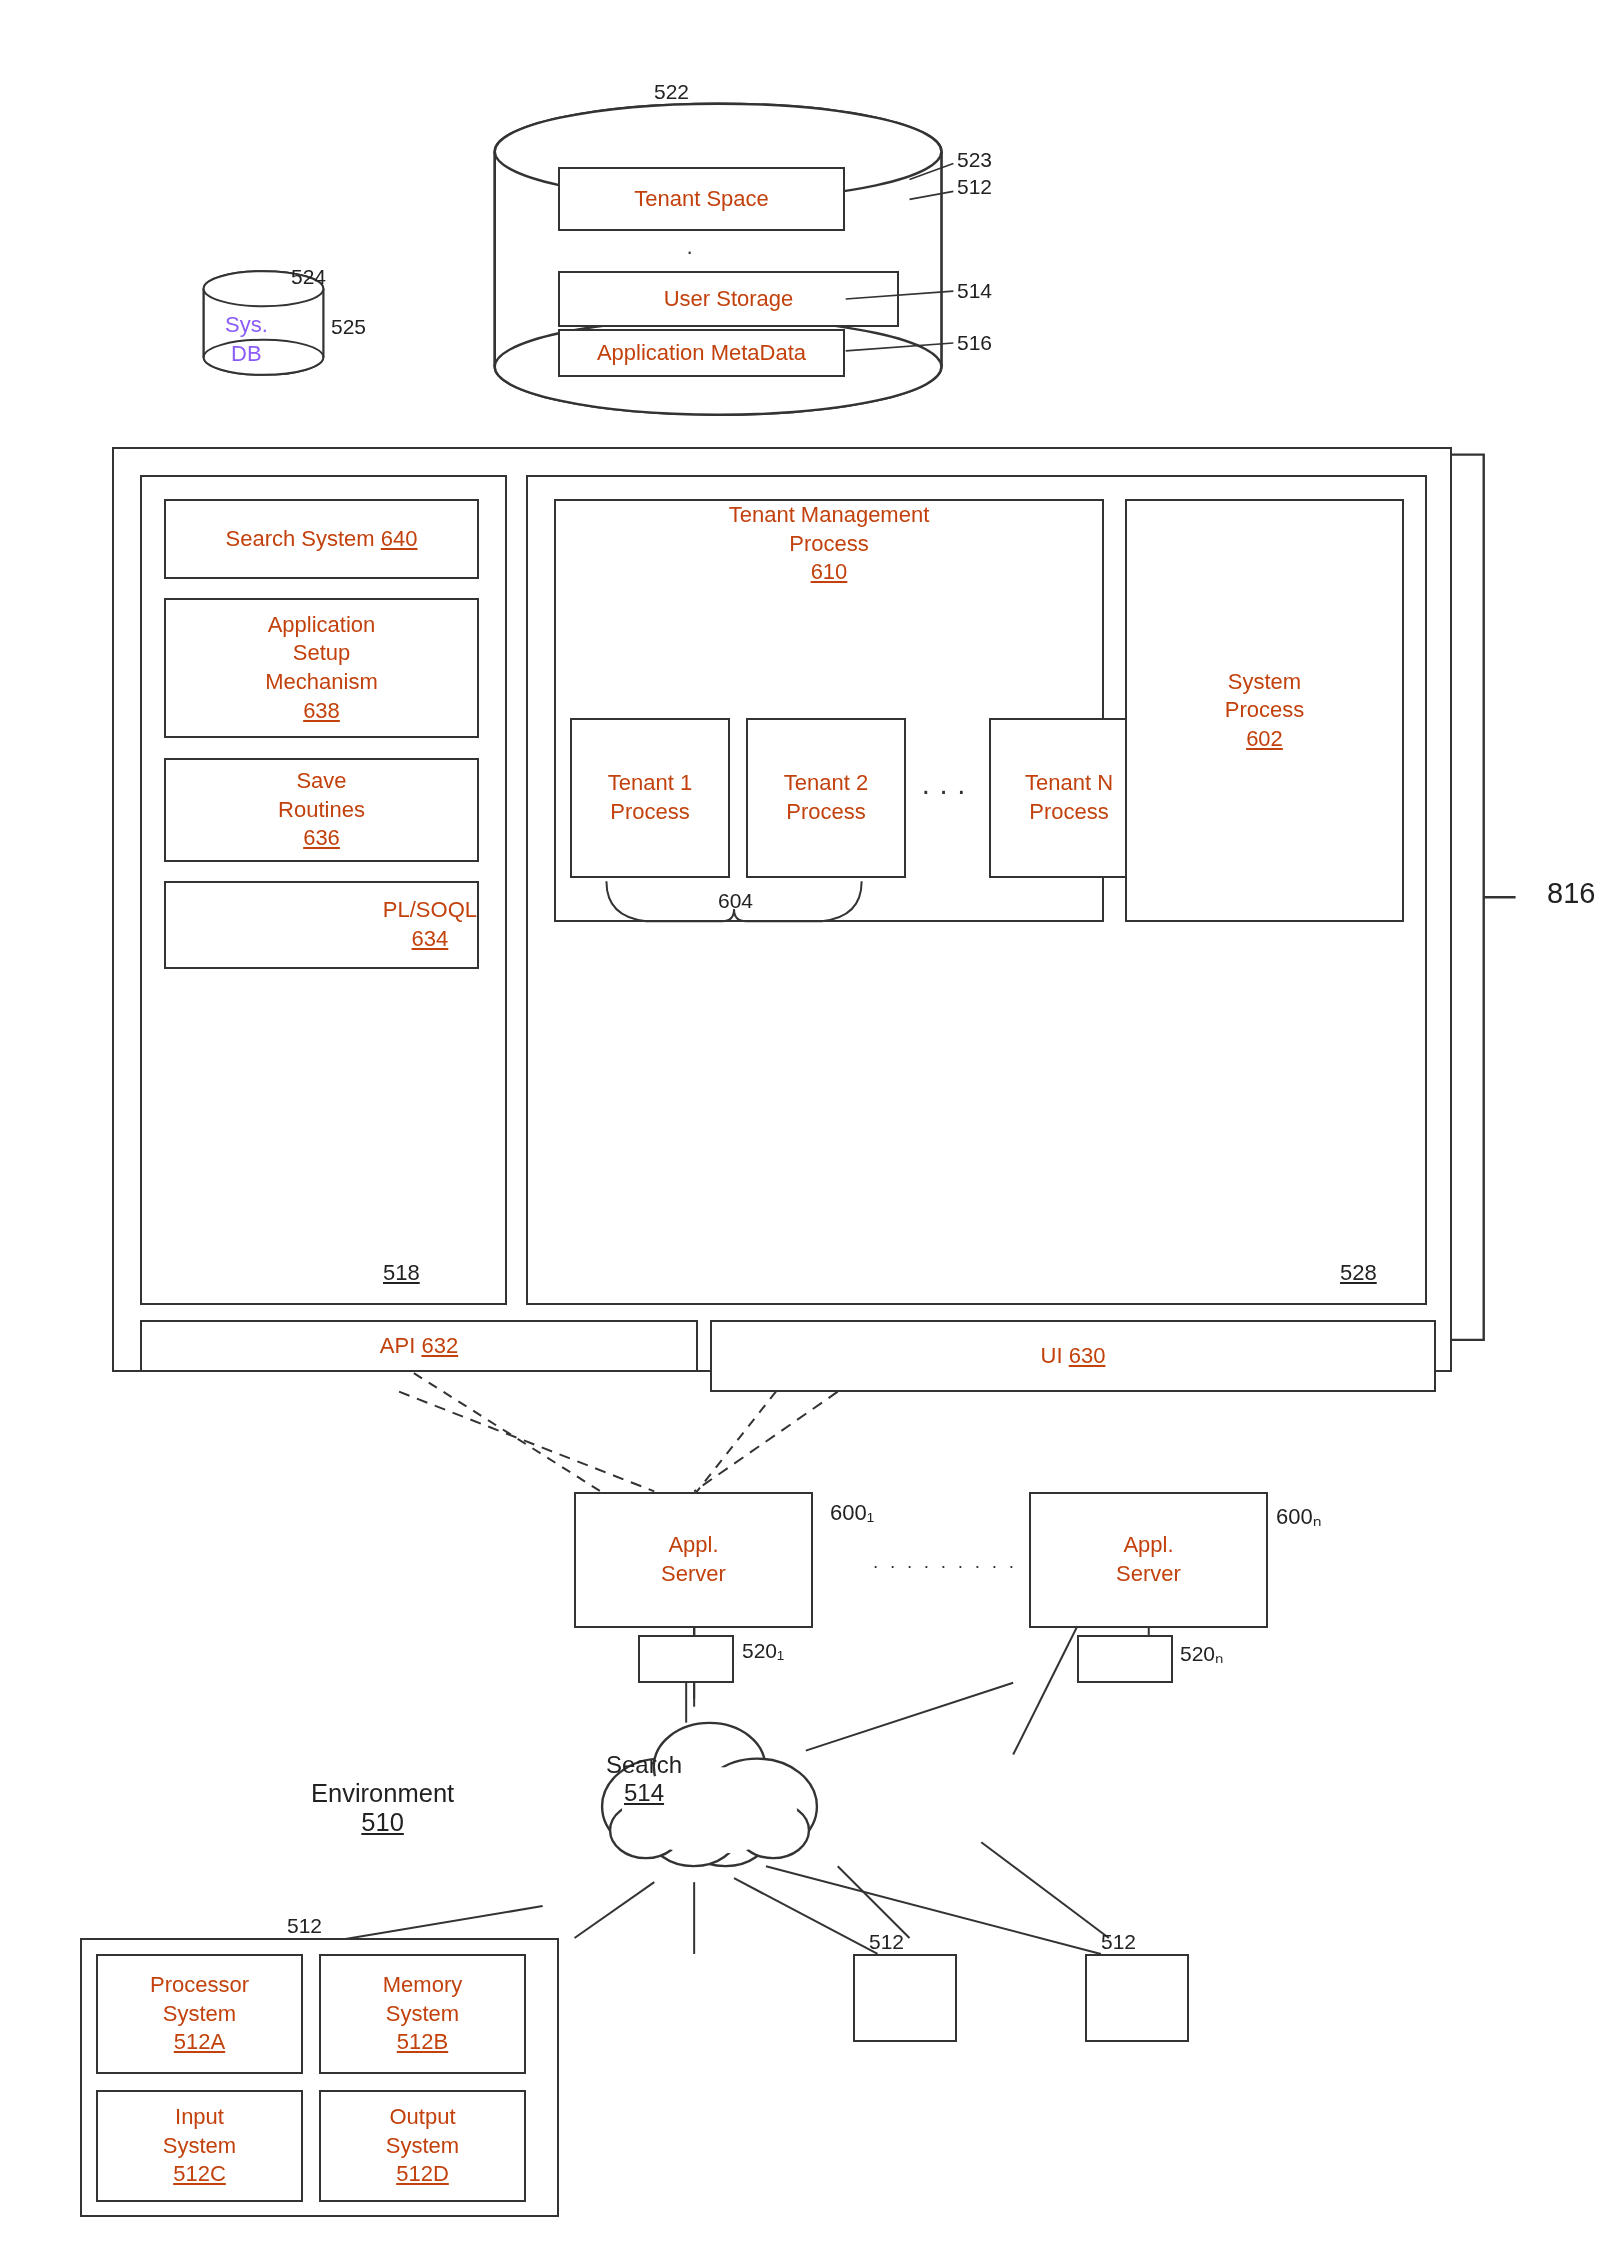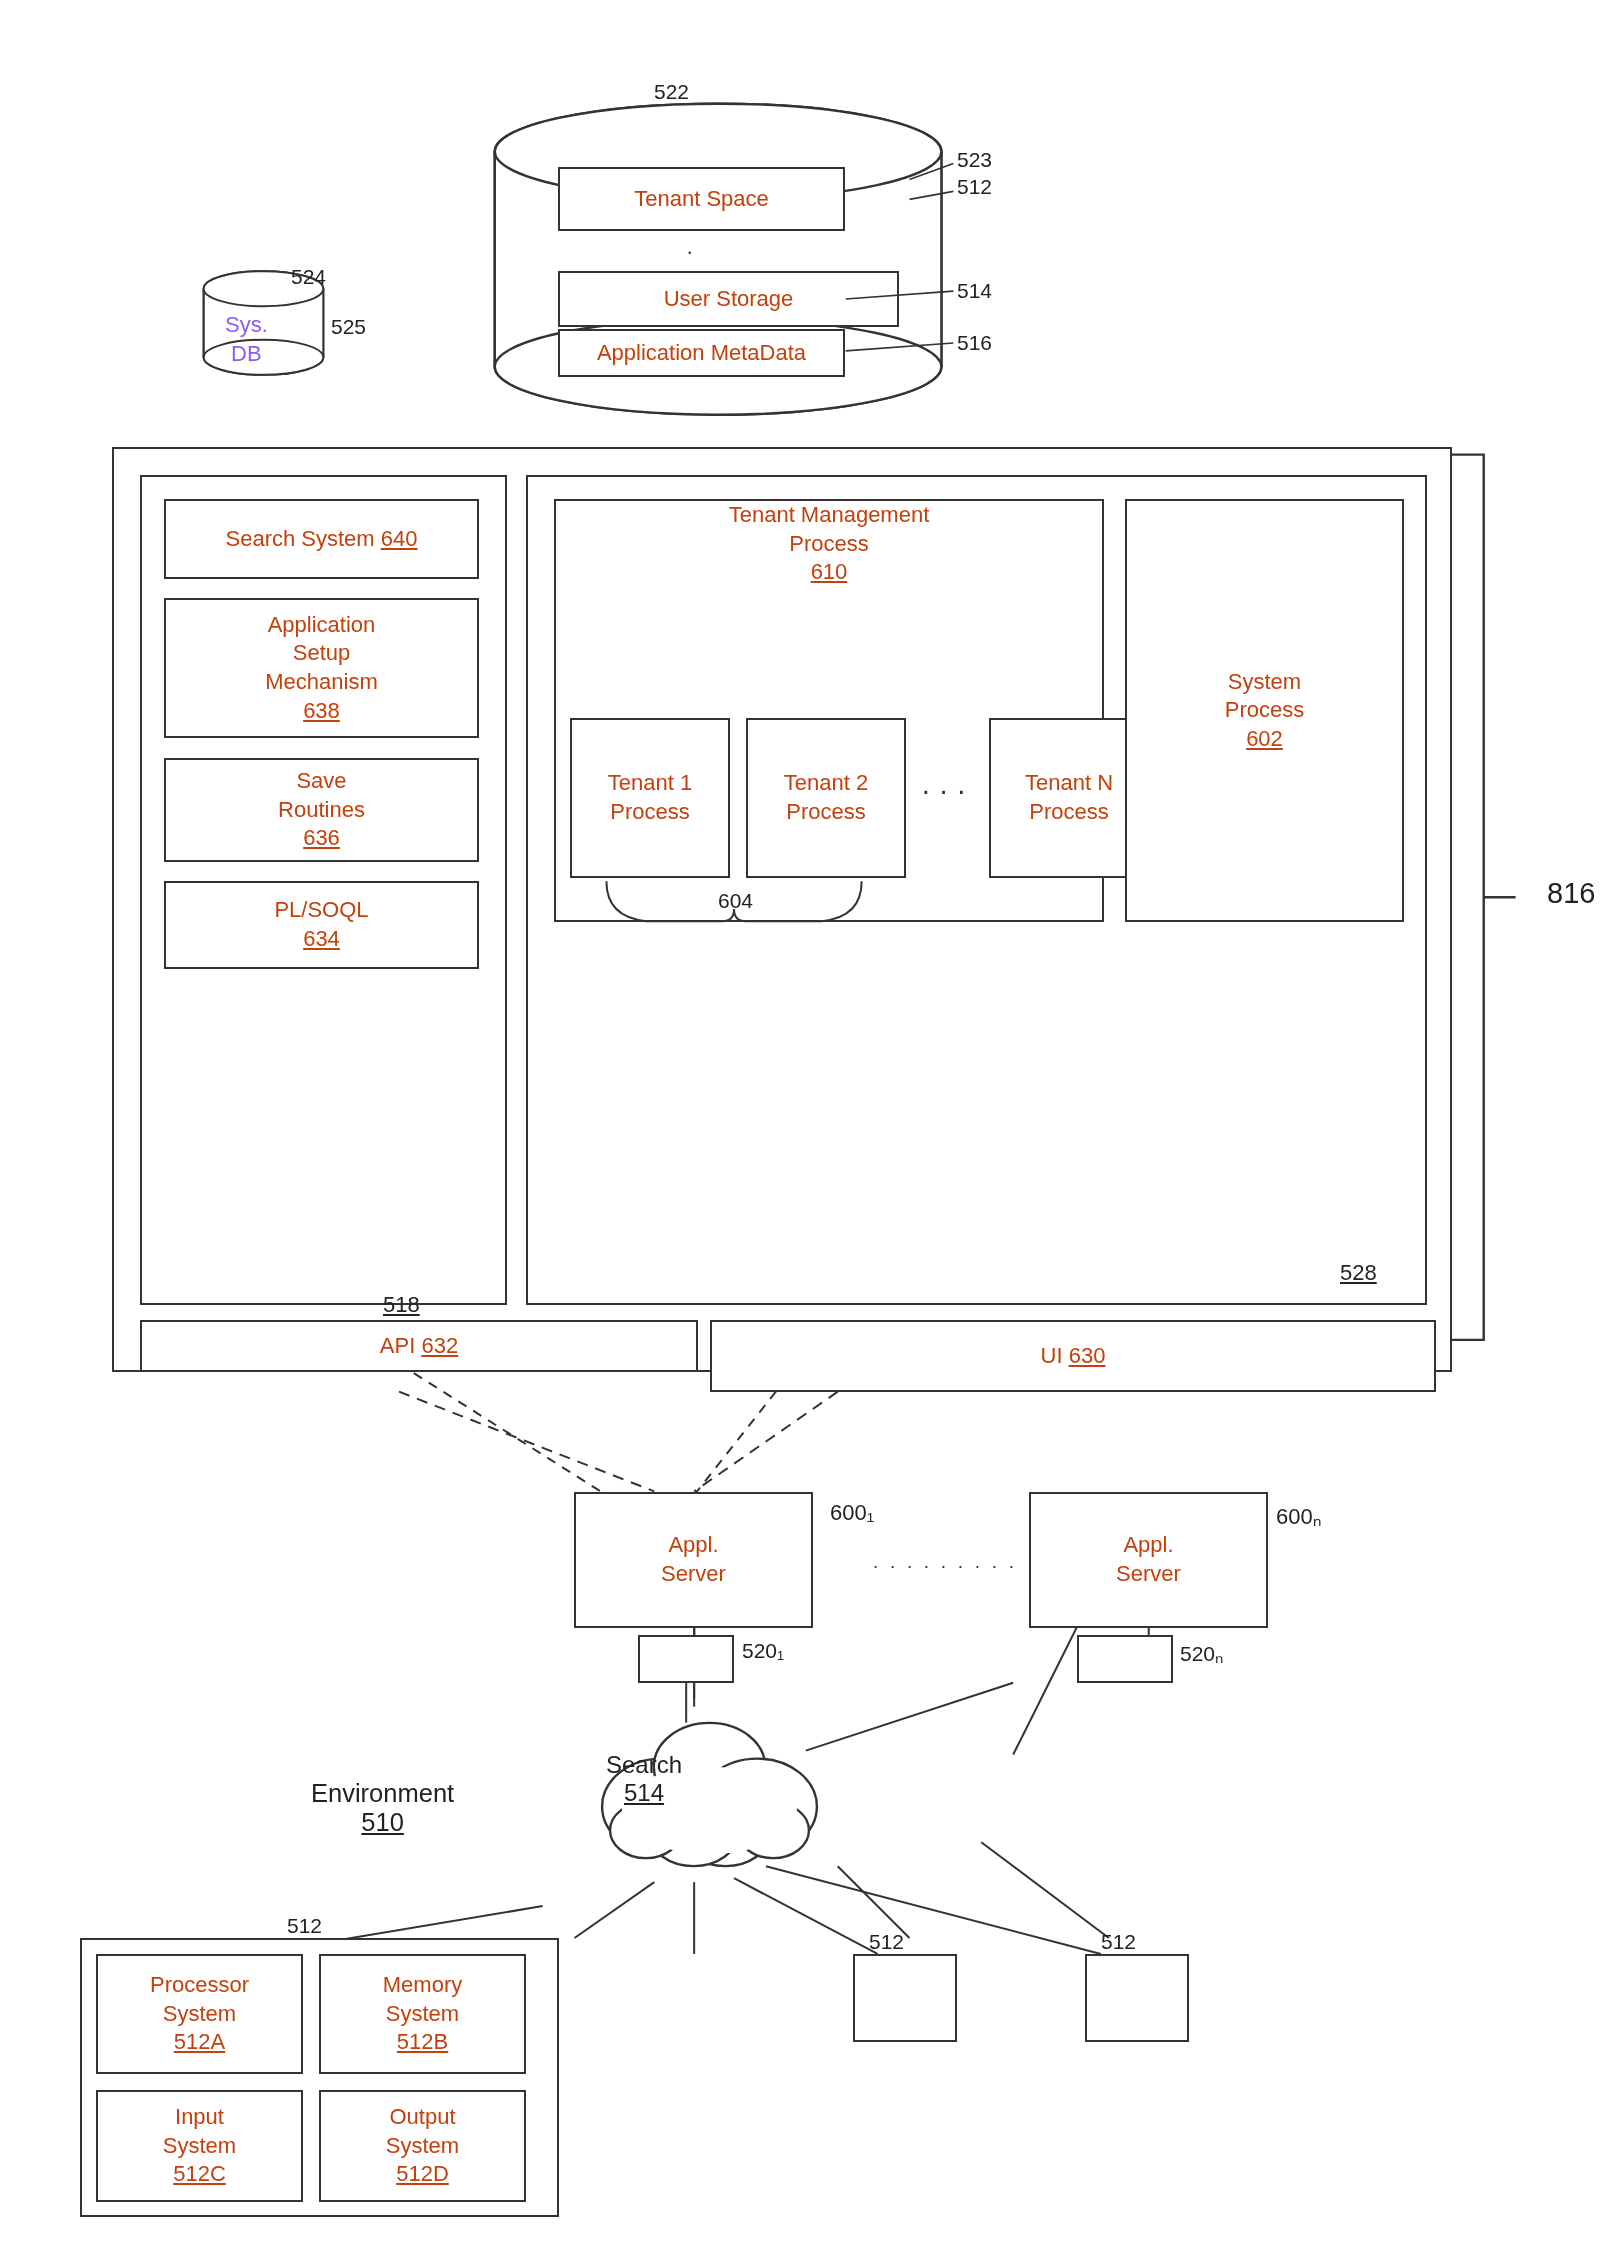--- a/index.html
+++ b/index.html
@@ -149,28 +149,28 @@
   </div>
 
   <div class="box" style="left:164px; top:758px; width:315px; height:104px; flex-direction:column;">
     <span class="box-label">
       <span style="white-space:pre;">Save
 Routines</span><br>
       <span class="underline">636</span>
     </span>
   </div>
 
-  <div class="box" style="left:164px; top:881px; width:315px; height:88px; flex-direction:column;">
+  <div class="box" style="left:164px; top:881px; width:315px; height:88px; flex-direction:column;align-items:flex-end;">
     <span class="box-label">
       <span>PL/SOQL</span><br>
       <span class="underline">634</span>
     </span>
   </div>
 
-  <span class="ref underline" style="left:383px; top:1260px; font-size:22px; text-decoration:underline;margin-top:32px;">518</span>
+  <span class="ref underline" style="left:383px; top:1260px; font-size:22px; text-decoration:underline;">518</span>
 
   <div class="box" style="left:526px; top:475px; width:901px; height:830px; flex-direction:column; align-items:stretch; justify-content:flex-start; padding:0;">
   </div>
 
   <div class="box" style="left:554px; top:499px; width:550px; height:423px; flex-direction:column; align-items:center; justify-content:flex-start; ">
     <span class="box-label" style="margin-bottom:8px;">
       <span style="white-space:pre;">Tenant Management
 Process</span><br>
       <span class="underline">610</span>
     </span>

